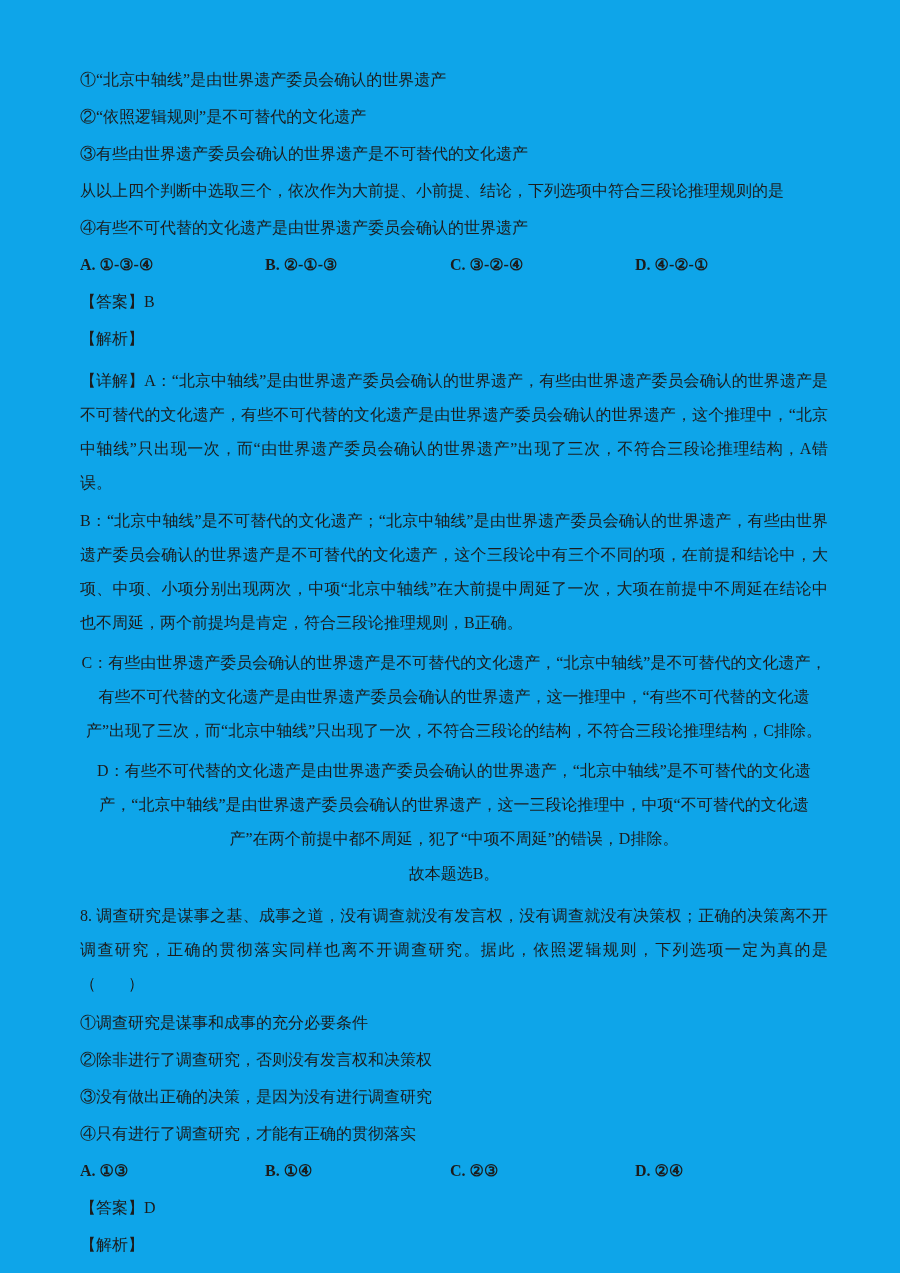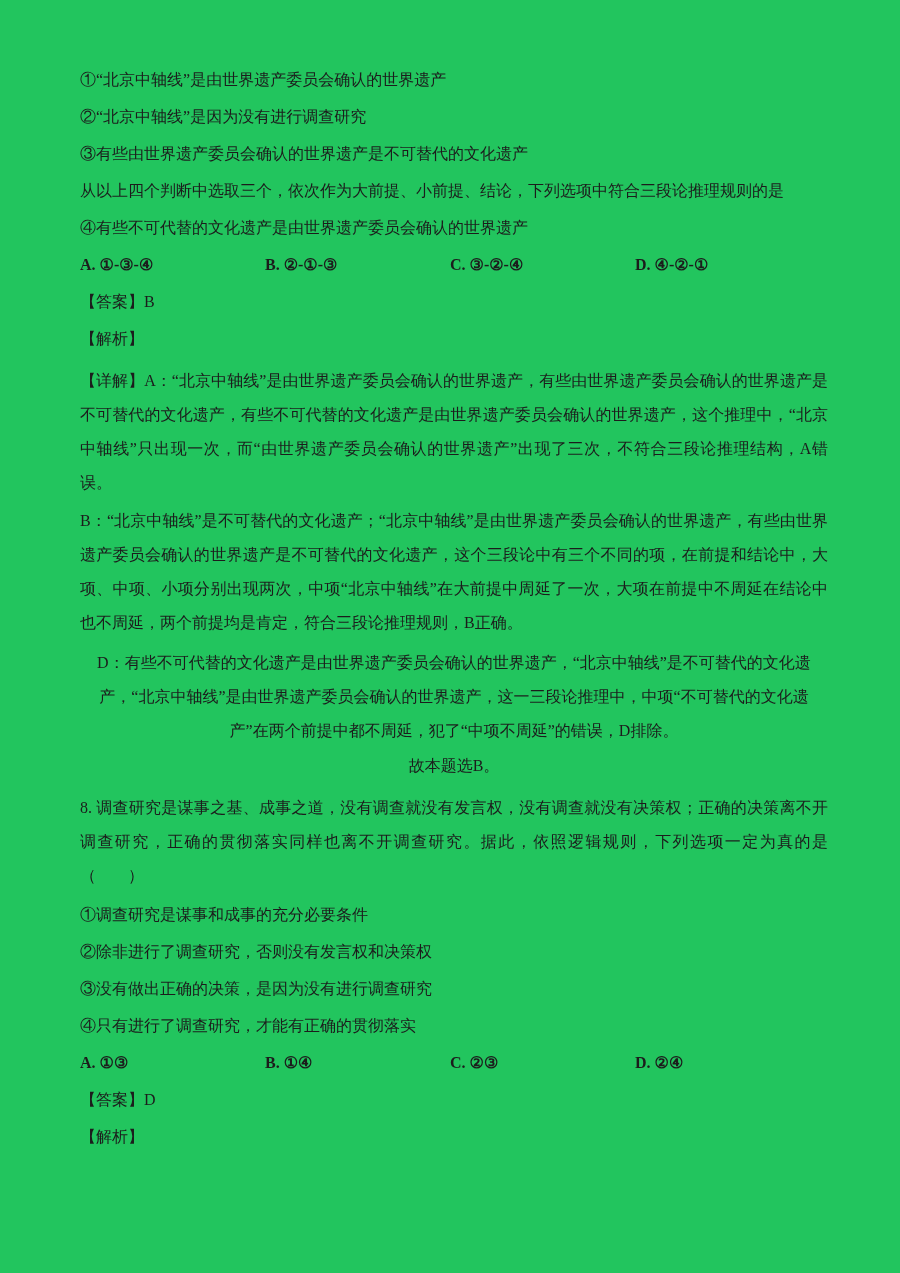--- a/index.html
+++ b/index.html
@@ -8,21 +8,21 @@
   body {
     width: 900px;
     height: 1273px;
     overflow: hidden;
     font-family: "Liberation Serif", "DejaVu Serif", serif;
     color: #1c1c1c;
   }
   .page {
     width: 900px;
     height: 1273px;
-    background: #22c55e;
+    background: #0ea5e9;
     padding: 68px 72px 40px 80px;
     font-size: 16px;
   }
   .line {
     line-height: 24px;
     margin-bottom: 13px;
     white-space: nowrap;
   }
   .para {
     line-height: 34px;
@@ -37,38 +37,39 @@
   .options .opt { width: 185px; font-weight: bold; }
   .options .opt:last-child { width: auto; }
   .gap-before { margin-top: 6px; text-align: center; }
 </style>
 </head>
 <body>
 
 <div class="page">
 
   <p class="line">①“北京中轴线”是由世界遗产委员会确认的世界遗产</p>
-  <p class="line">②“北京中轴线”是因为没有进行调查研究</p>
+  <p class="line">②“依照逻辑规则”是不可替代的文化遗产</p>
   <p class="line">③有些由世界遗产委员会确认的世界遗产是不可替代的文化遗产</p>
   <p class="line">从以上四个判断中选取三个，依次作为大前提、小前提、结论，下列选项中符合三段论推理规则的是</p>
 
   <p class="line">④有些不可代替的文化遗产是由世界遗产委员会确认的世界遗产</p>
 
   <div class="options">
     <span class="opt">A. ①-③-④</span>
     <span class="opt">B. ②-①-③</span>
     <span class="opt">C. ③-②-④</span>
     <span class="opt">D. ④-②-①</span>
   </div>
 
   <p class="line">【答案】B</p>
   <p class="line">【解析】</p>
 
   <p class="para">【详解】A：“北京中轴线”是由世界遗产委员会确认的世界遗产，有些由世界遗产委员会确认的世界遗产是不可替代的文化遗产，有些不可代替的文化遗产是由世界遗产委员会确认的世界遗产，这个推理中，“北京中轴线”只出现一次，而“由世界遗产委员会确认的世界遗产”出现了三次，不符合三段论推理结构，A错误。</p>
   <p class="para">B：“北京中轴线”是不可替代的文化遗产；“北京中轴线”是由世界遗产委员会确认的世界遗产，有些由世界遗产委员会确认的世界遗产是不可替代的文化遗产，这个三段论中有三个不同的项，在前提和结论中，大项、中项、小项分别出现两次，中项“北京中轴线”在大前提中周延了一次，大项在前提中不周延在结论中也不周延，两个前提均是肯定，符合三段论推理规则，B正确。</p>
+  <p class="para gap-before">C：有些由世界遗产委员会确认的世界遗产是不可替代的文化遗产，“北京中轴线”是不可替代的文化遗产，有些不可代替的文化遗产是由世界遗产委员会确认的世界遗产，这一推理中，“有些不可代替的文化遗产”出现了三次，而“北京中轴线”只出现了一次，不符合三段论的结构，不符合三段论推理结构，C排除。</p>
   <p class="para gap-before">D：有些不可代替的文化遗产是由世界遗产委员会确认的世界遗产，“北京中轴线”是不可替代的文化遗产，“北京中轴线”是由世界遗产委员会确认的世界遗产，这一三段论推理中，中项“不可替代的文化遗产”在两个前提中都不周延，犯了“中项不周延”的错误，D排除。</p>
 
   <p class="line gap-before">故本题选B。</p>
 
   <p class="para" style="margin-bottom:10px;">8. 调查研究是谋事之基、成事之道，没有调查就没有发言权，没有调查就没有决策权；正确的决策离不开调查研究，正确的贯彻落实同样也离不开调查研究。据此，依照逻辑规则，下列选项一定为真的是（　　）</p>
 
   <p class="line">①调查研究是谋事和成事的充分必要条件</p>
   <p class="line">②除非进行了调查研究，否则没有发言权和决策权</p>
   <p class="line">③没有做出正确的决策，是因为没有进行调查研究</p>
   <p class="line">④只有进行了调查研究，才能有正确的贯彻落实</p>

